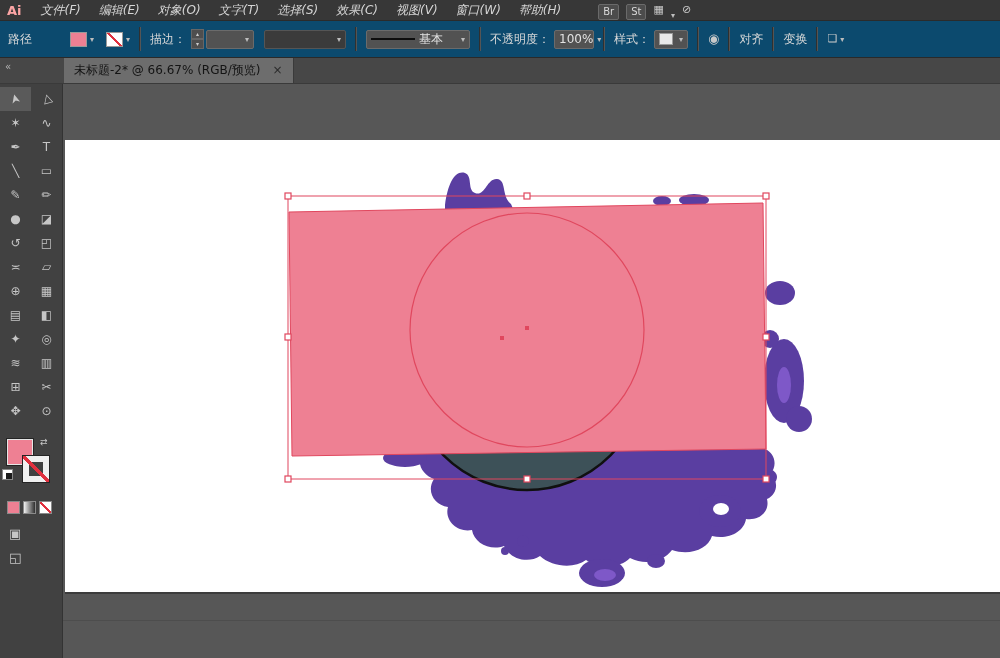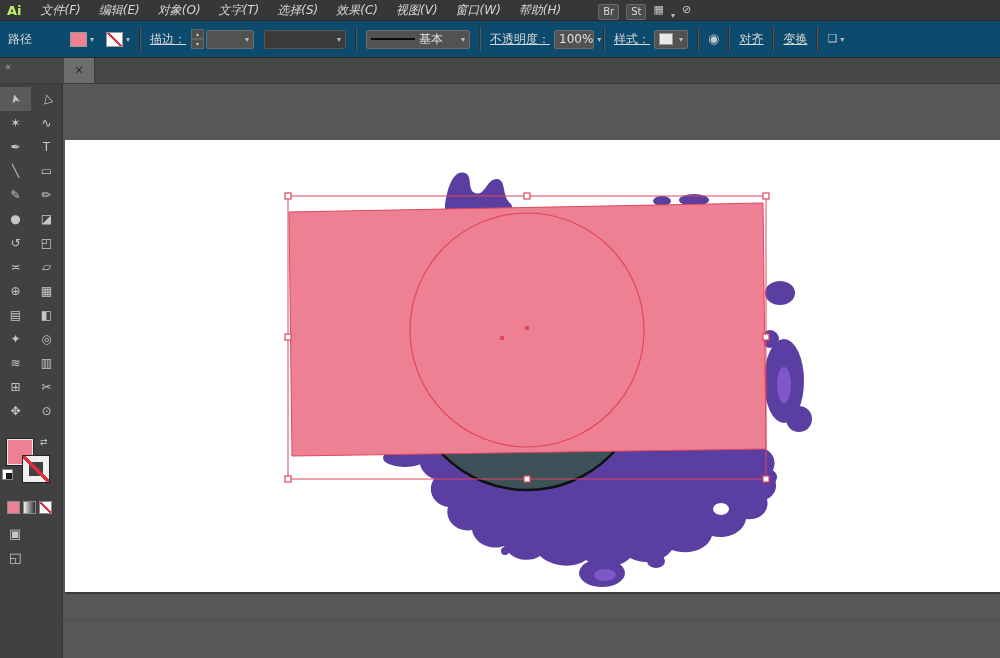--- a/index.html
+++ b/index.html
@@ -8,37 +8,37 @@
     background:#565656;
     font-family:"DejaVu Sans","Liberation Sans",sans-serif;
     -webkit-font-smoothing:antialiased;
   }
   
   .menubar{
     position:absolute;top:0;left:0;right:0;height:20px;
     background:#373737;border-bottom:1px solid #2b2b2b;
     display:flex;align-items:center;color:#d6d6d6;font-size:12px;z-index:6;
   }
-  .ai-logo{padding:0 10px 0 7px;font-weight:bold;color:#bef264;font-size:13px;cursor:default;}
+  .ai-logo{padding:0 10px 0 7px;font-weight:bold;color:#fca5a5;font-size:13px;cursor:default;}
   .menu-item{padding:0 9px;line-height:20px;cursor:default;white-space:nowrap;}
   .menu-right{display:flex;align-items:flex-end;gap:7px;margin-left:28px;}
   .mini-btn{
     background:#4c4c4c;border:1px solid #6a6a6a;border-radius:2px;
     color:#d8d8d8;font-size:10px;padding:1px 4px;line-height:12px;font-family:inherit;
   }
   .bar-icon{color:#c9c9c9;font-size:11px;line-height:20px;}
   .chev{font-size:8px;color:#bdbdbd;}
   
   .controlbar{
     position:absolute;top:21px;left:0;right:0;height:36px;
     background:#0c4a6e;border-bottom:1px solid #2a2a2a;
     display:flex;align-items:center;color:#d8d8d8;font-size:12px;z-index:5;
   }
   .cb-label{margin-left:8px;white-space:nowrap;}
-  .cb-link{text-decoration:underline;white-space:nowrap;cursor:default;}
+  .cb-link{white-space:nowrap;cursor:default;}
   .swatch{width:17px;height:15px;border:1px solid #9a9a9a;box-sizing:border-box;display:inline-block;}
   .pink-bg{background:#ee8093;}
   .none-diag{position:relative;background:#fff;}
   .none-diag::after{
     content:"";position:absolute;inset:0;
     background:linear-gradient(45deg,transparent 44%,#e0303e 45%,#e0303e 55%,transparent 56%);
   }
   .swgroup{display:flex;align-items:center;gap:3px;}
   .vsep{width:1px;height:24px;background:#303030;border-right:1px solid #555;margin:0 9px;}
   .stepper{display:flex;flex-direction:column;width:13px;margin-right:2px;}
@@ -189,20 +189,21 @@
 
   <div class="vsep"></div>
 
   <span class="bar-icon">❏</span>
   <span class="chev" style="margin-left:3px;">▾</span>
 </div>
 
 <div class="tabbar">
   <span class="toolbar-collapse">«</span>
   <div class="doc-tab">
+    <span>未标题-2* @ 66.67% (RGB/预览)</span>
     <span class="tab-close">×</span>
   </div>
 </div>
 
 <div class="toolbox">
   <div id="tool-grid">
       <div class="tool active">
         <span class="tglyph rot">➤</span>
       </div>
       <div class="tool">

